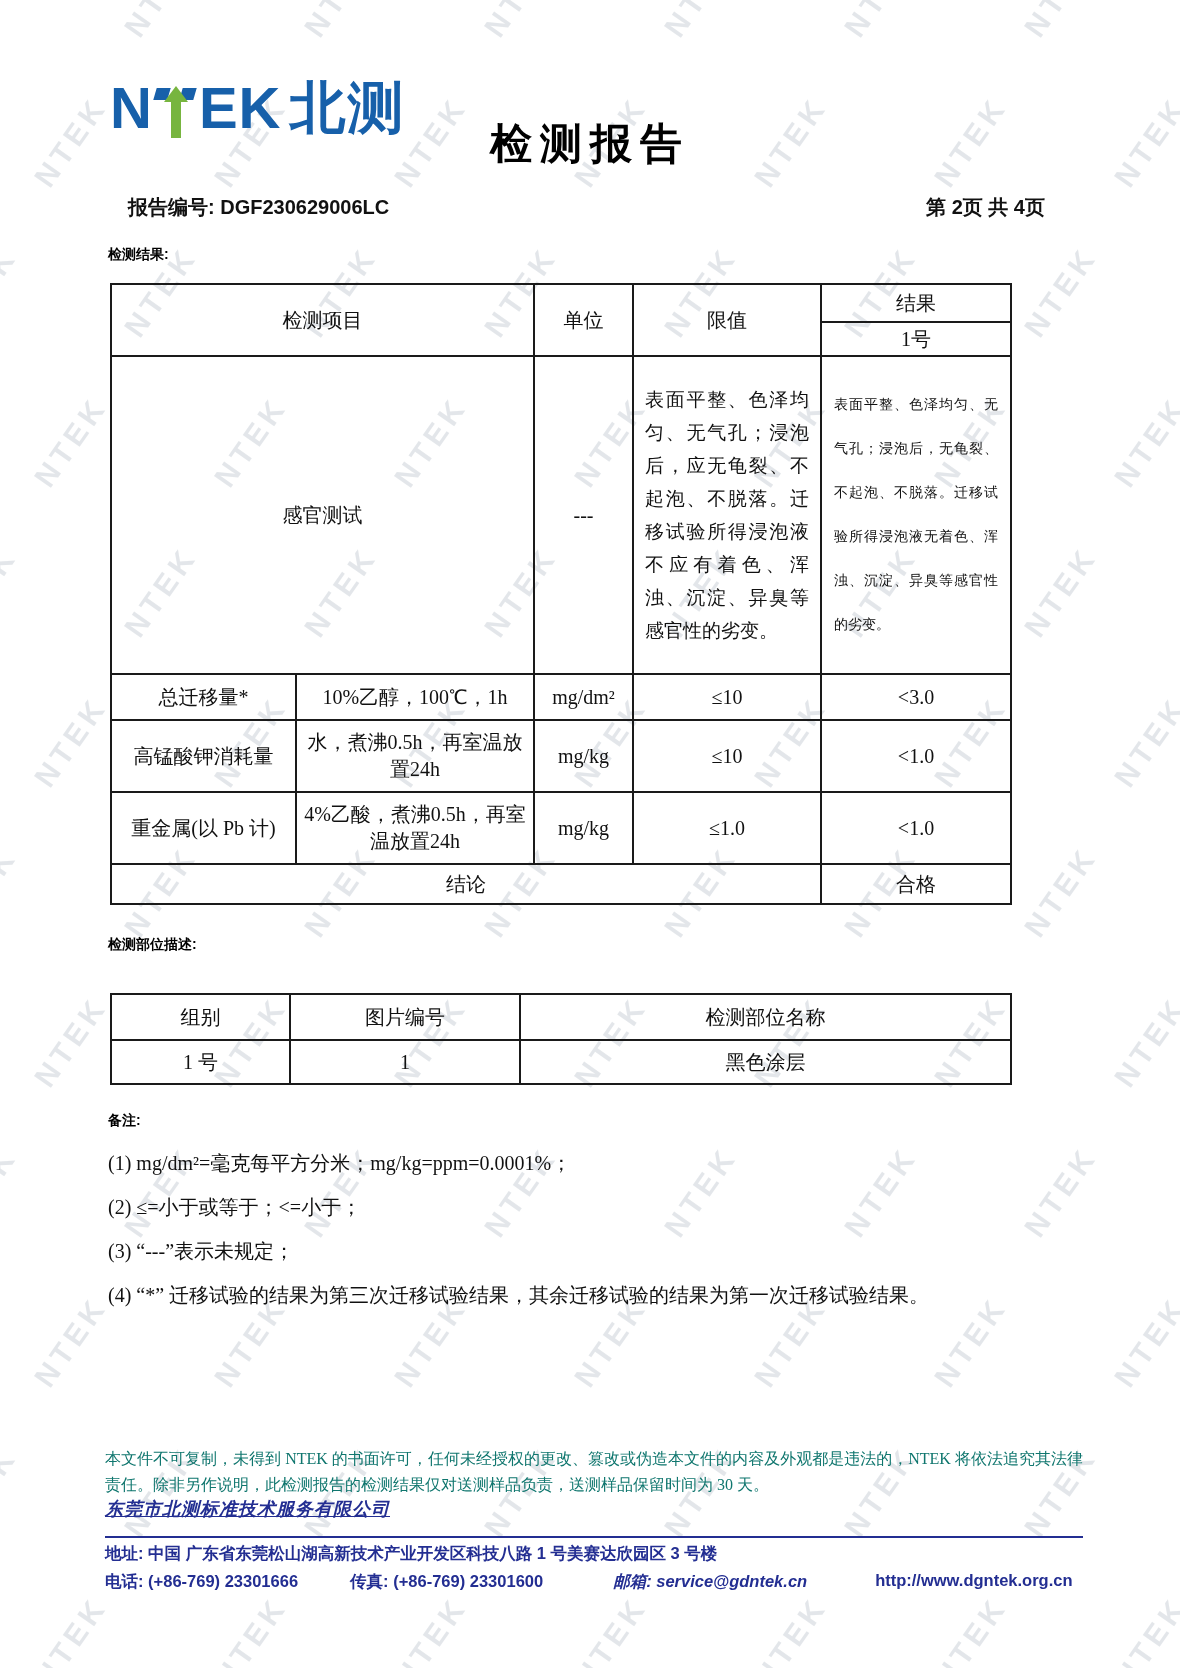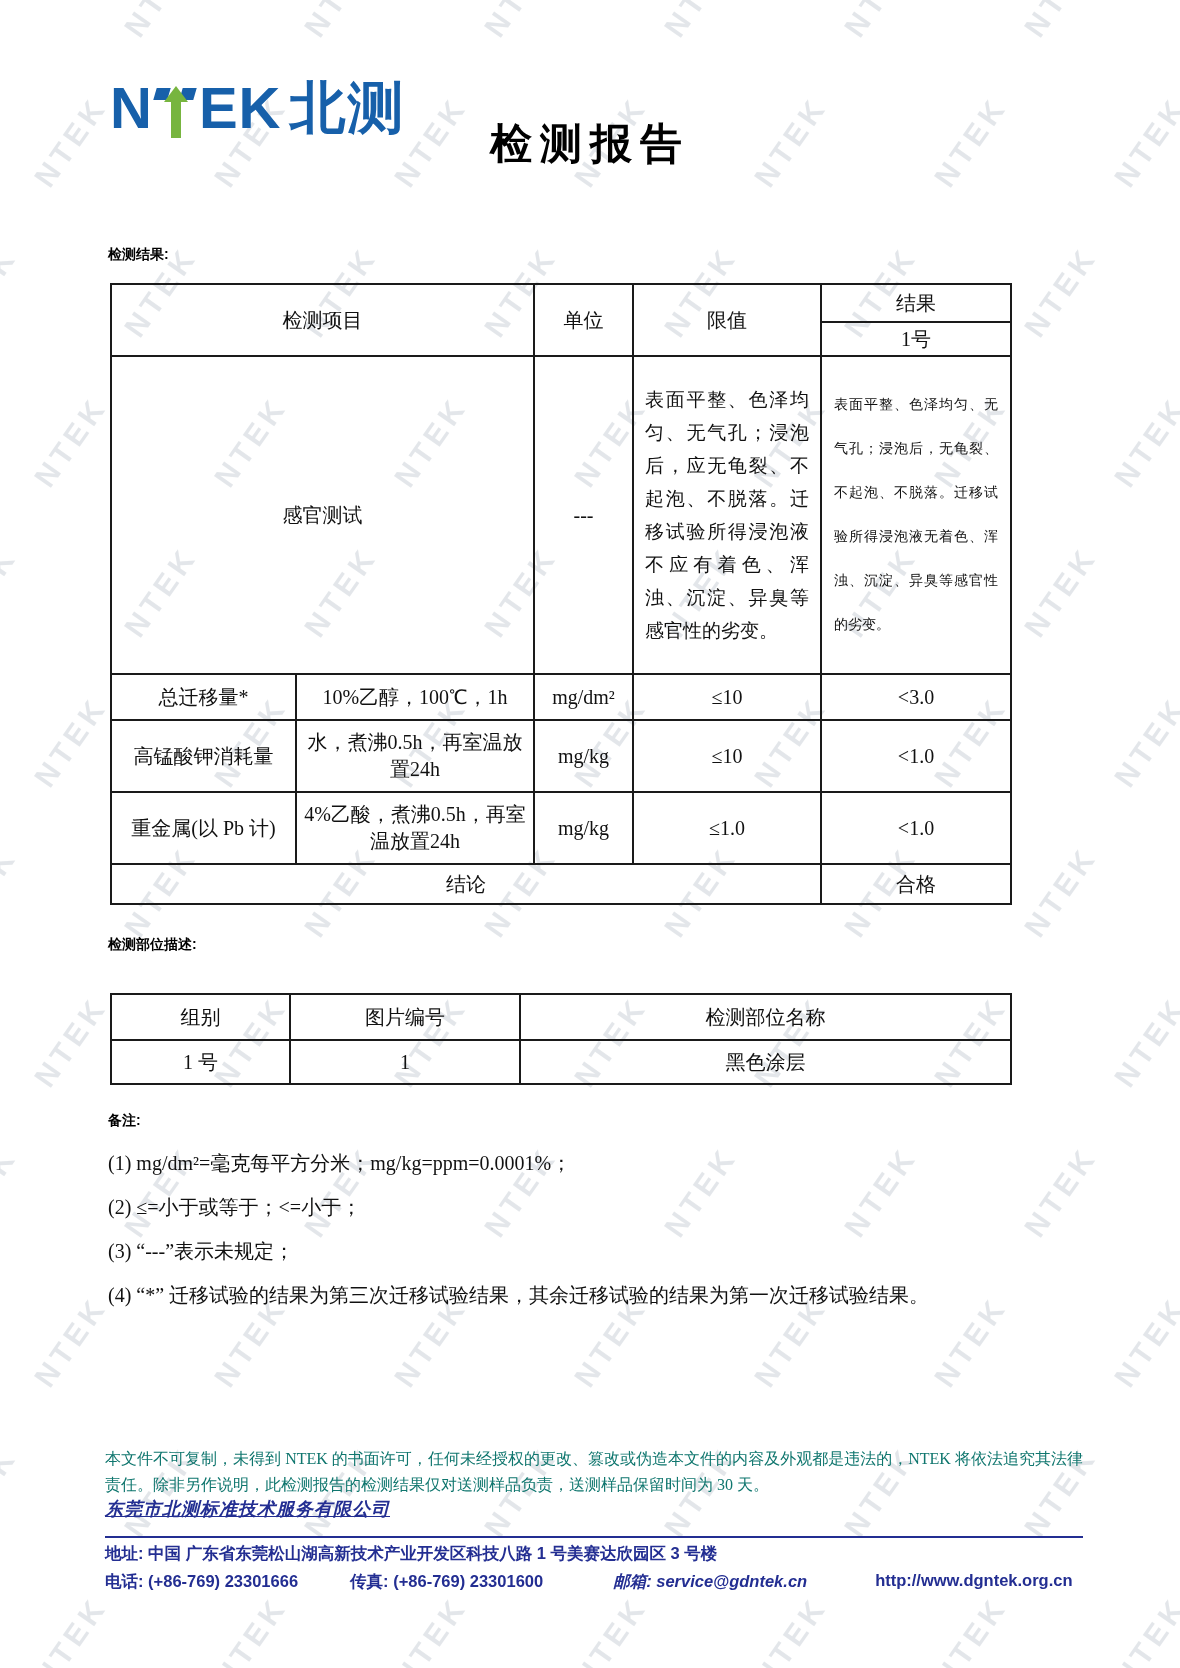--- a/index.html
+++ b/index.html
@@ -232,20 +232,27 @@
       <span class="bar bar-r"></span>
       <span class="head"></span>
       <span class="stem"></span>
     </span>
     <span class="logo-latin">EK</span>
     <span class="logo-cn">北测</span>
   </div>
 
   <div class="layer title">检测报告</div>
 
+  <div class="layer meta">
+    <span>
+      <span>报告编号:</span>
+      <span>DGF230629006LC</span>
+    </span>
+    <span>第 2页  共 4页</span>
+  </div>
 
   <div class="layer sec-label results-label">检测结果:</div>
 
   <table class="layer results-table">
     <colgroup>
       <col style="width:185px">
         <col style="width:238px">
         <col style="width:99px">
       <col style="width:188px">
         <col style="width:190px">

